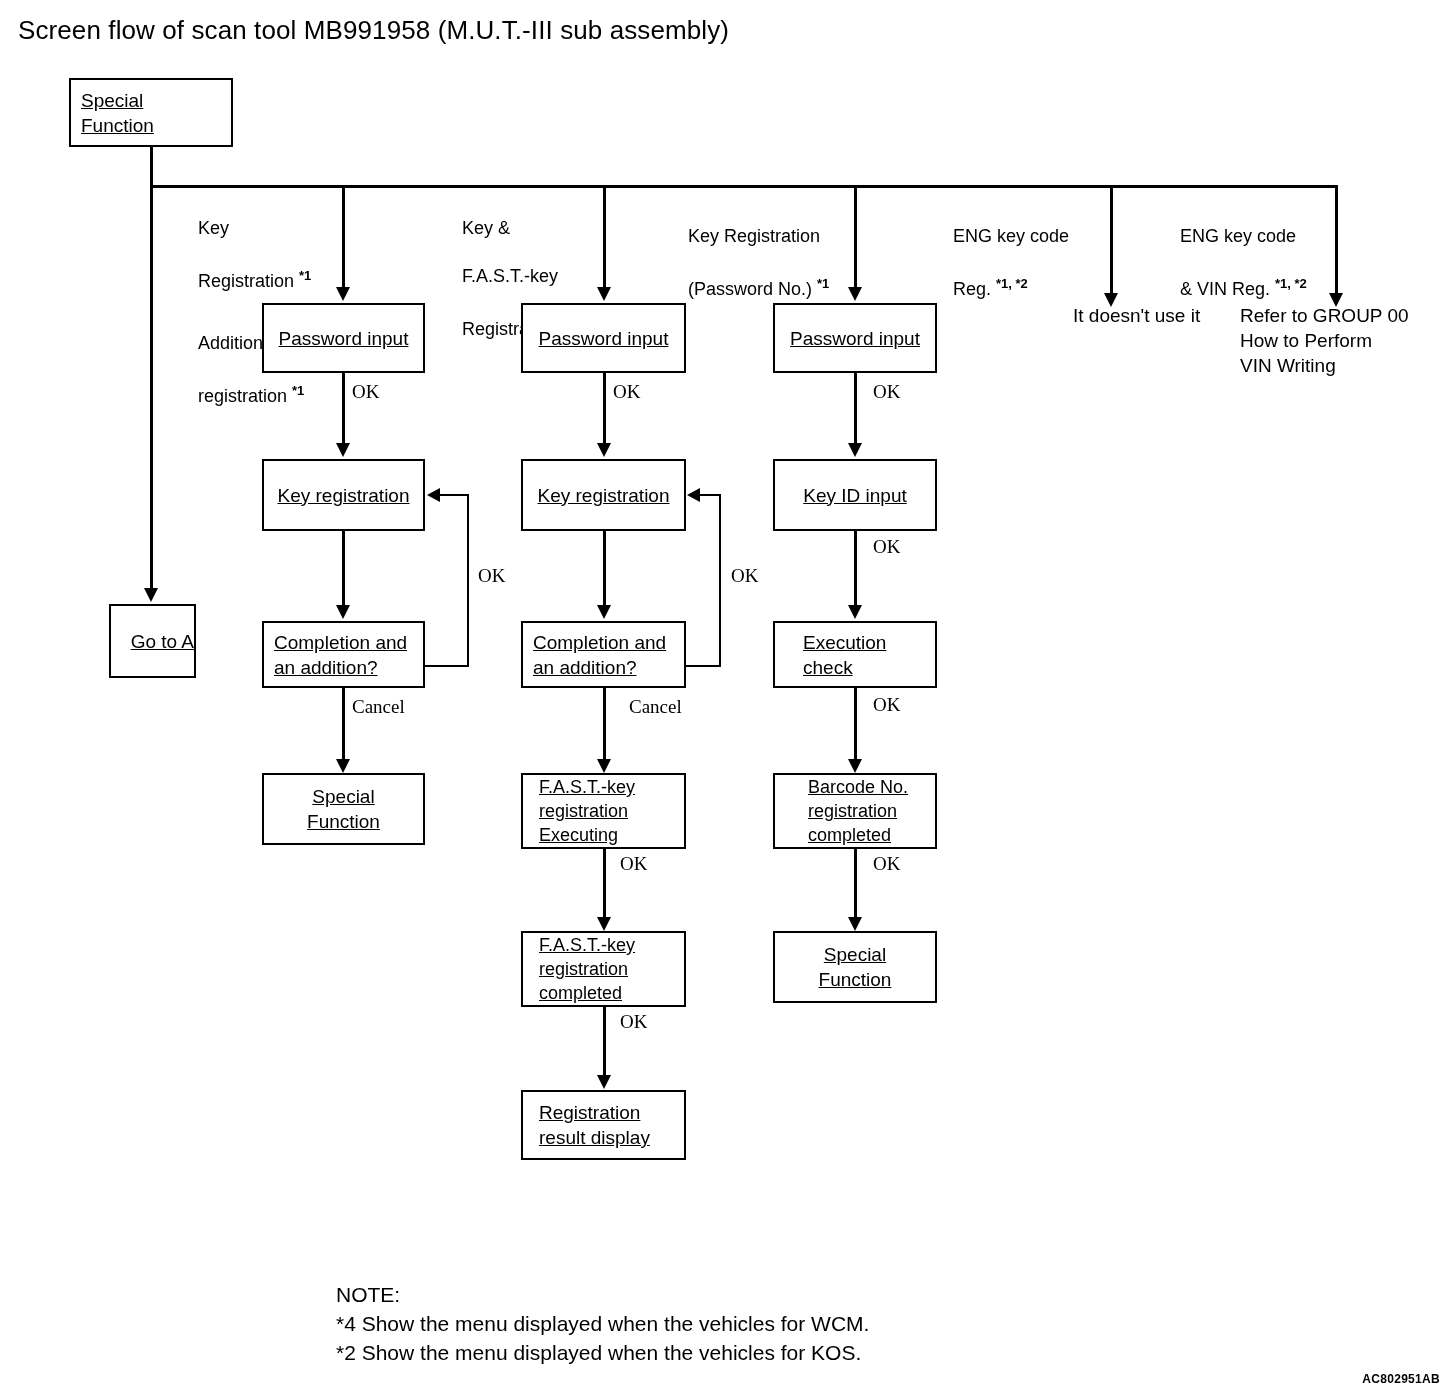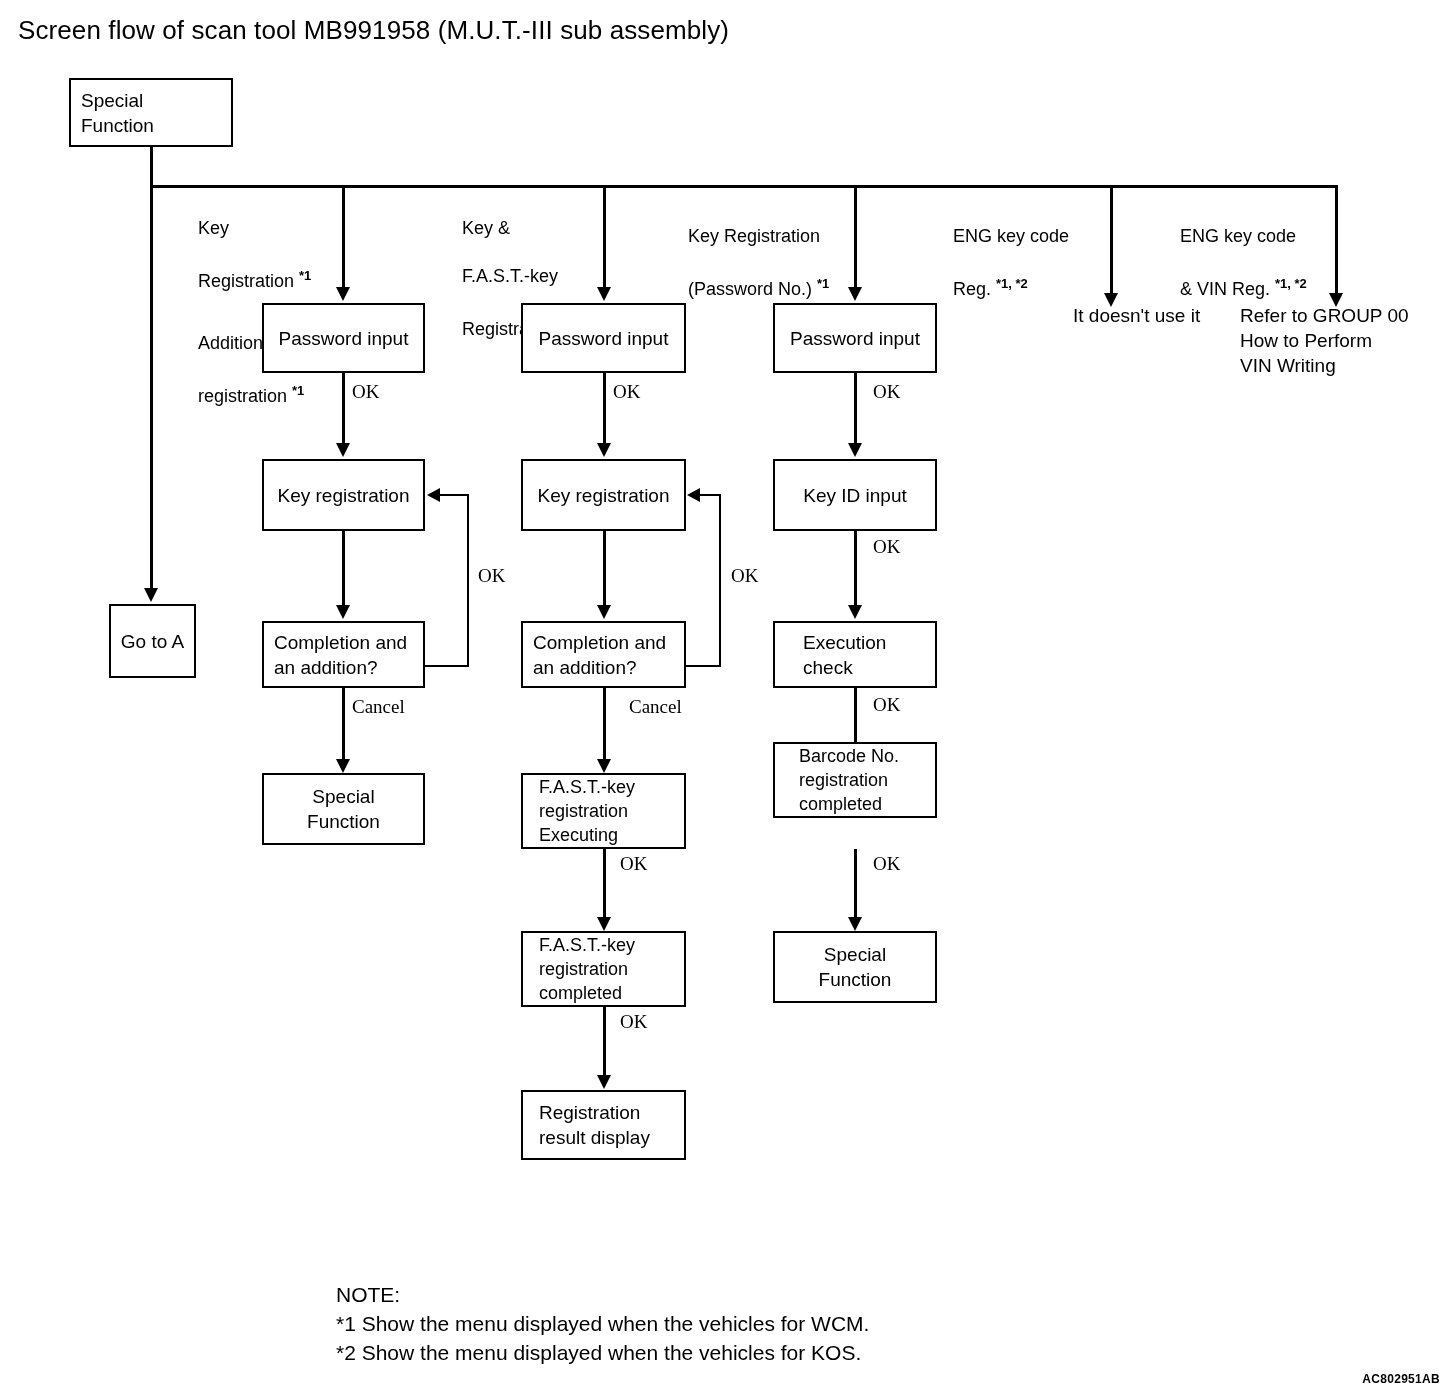--- a/index.html
+++ b/index.html
@@ -38,21 +38,21 @@
     align-items: center;
     padding-left: 10px;
     font-size: 19px;
     line-height: 25px;
   }
   .box.center {
     justify-content: center;
     padding-left: 0;
     text-align: center;
   }
-  .box .txt { white-space: pre-line; }
+  .box .txt { white-space: pre-line; text-decoration: underline; }
 
   
   .vline {
     position: absolute;
     width: 3px;
     background: #000;
   }
   .vline.thin { width: 2px; }
   .hline {
     position: absolute;
@@ -135,21 +135,21 @@
     <span class="txt">Special
 Function</span>
   </div>
 
   <div class="vline" style="left:150px; top:147px; height:40px;"></div>
 
   <div class="hline" style="left:150px; top:185px; width:1188px;"></div>
 
   <div class="vline" style="left:150px; top:185px; height:405px;"></div>
   <div class="arrow-down" style="left:144px; top:588px;"></div>
-  <div class="box center" style="left:109px; top:604px; width:87px; height:74px;">
+  <div class="box center" style="left:109px; top:604px; width:87px; height:74px;justify-content:flex-end;">
     <span class="txt">Go to A</span>
   </div>
 
   <div class="vline" style="left:342px; top:185px; height:104px;"></div>
   <div class="arrow-down" style="left:336px; top:287px;"></div>
   <div class="label sm" style="left:198px; top:192px; width:150px;">
     <span>Key</span><br>
     <span>Registration </span><span class="sup">*1</span>
     <div style="height:14px;"></div>
     <span>Additional key</span><br>
@@ -288,33 +288,33 @@
   <div class="edge-label" style="left:873px; top:536px;">OK</div>
 
   <div class="box" style="left:773px; top:621px; width:164px; height:67px; padding-left:28px;">
     <span class="txt">Execution
 check</span>
   </div>
   <div class="vline" style="left:854px; top:688px; height:73px;"></div>
   <div class="arrow-down" style="left:848px; top:759px;"></div>
   <div class="edge-label" style="left:873px; top:694px;">OK</div>
 
-  <div class="box" style="left:773px; top:742px; width:164px; height:76px; padding-left:24px; font-size:18px; line-height:24px;">
+  <div class="box" style="left:773px; top:773px; width:164px; height:76px; padding-left:33px; font-size:18px; line-height:24px;">
     <span class="txt">Barcode No.
 registration
 completed</span>
   </div>
   <div class="vline" style="left:854px; top:849px; height:76px;"></div>
   <div class="arrow-down" style="left:848px; top:917px;"></div>
   <div class="edge-label" style="left:873px; top:853px;">OK</div>
 
   <div class="box center" style="left:773px; top:931px; width:164px; height:72px;">
     <span class="txt">Special
 Function</span>
   </div>
 
   <div class="note">NOTE:
-*1 Show the menu displayed when the vehicles for WCM.
+*4 Show the menu displayed when the vehicles for WCM.
 *2 Show the menu displayed when the vehicles for KOS.</div>
 
   <div class="figid">AC802951AB</div>
 
 </div>
 
 </body></html>

